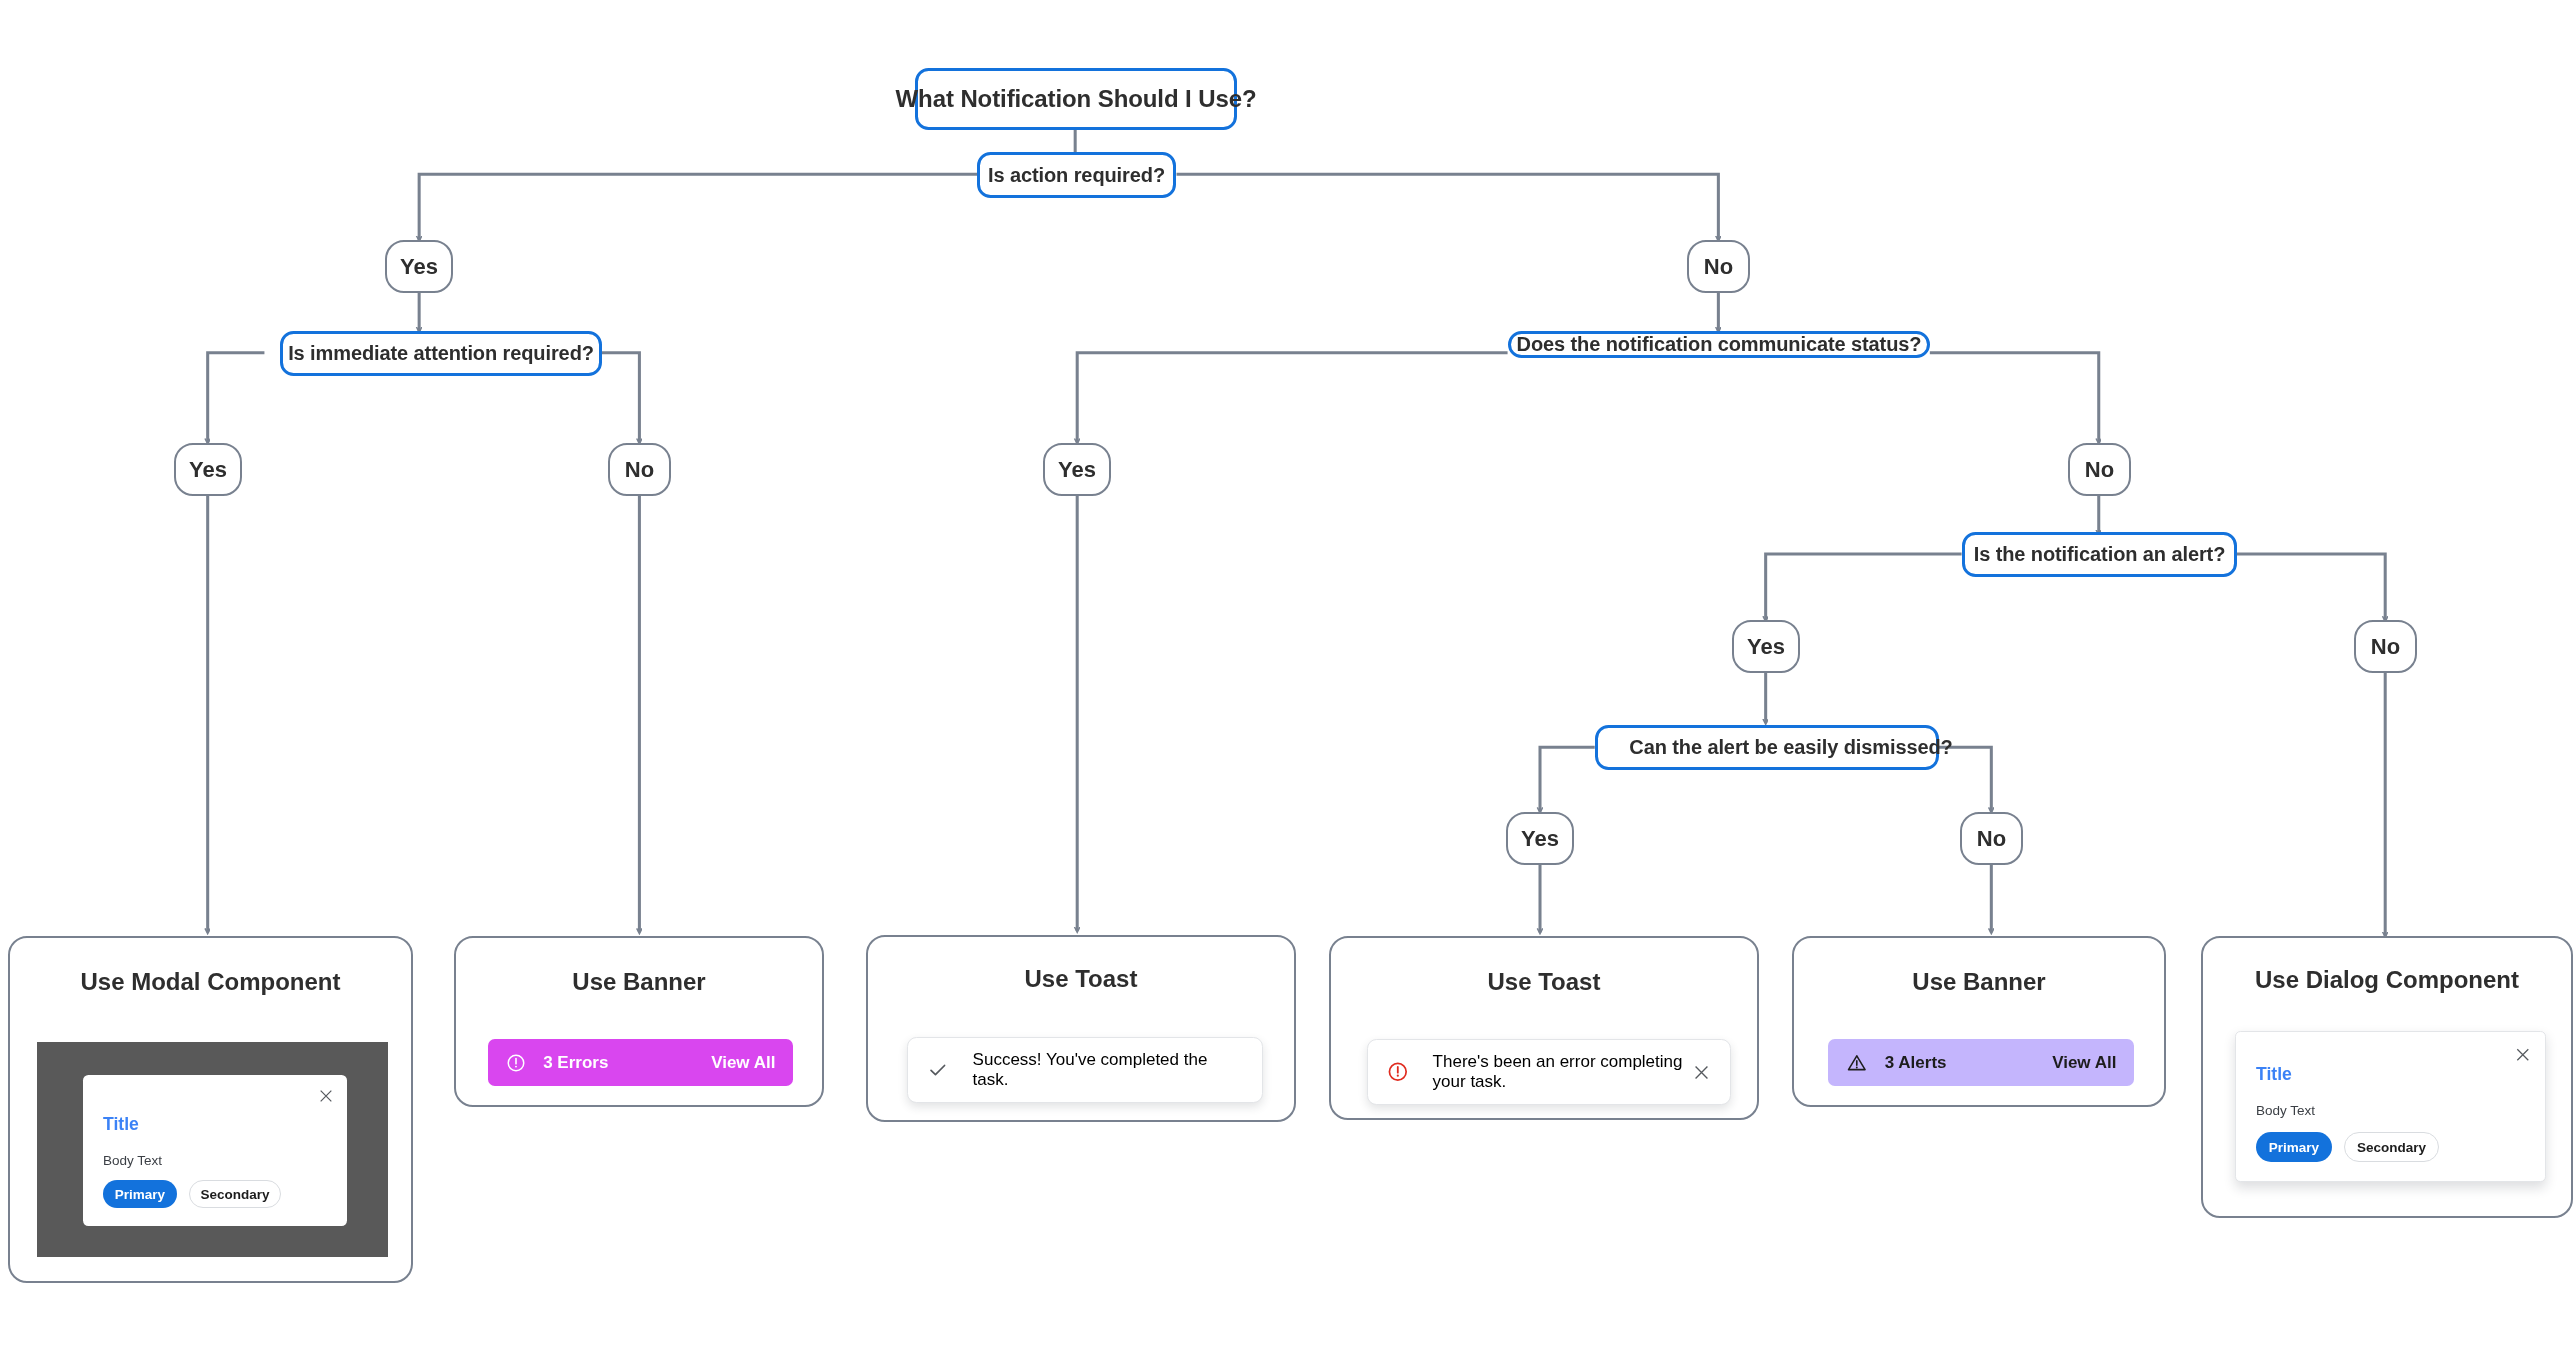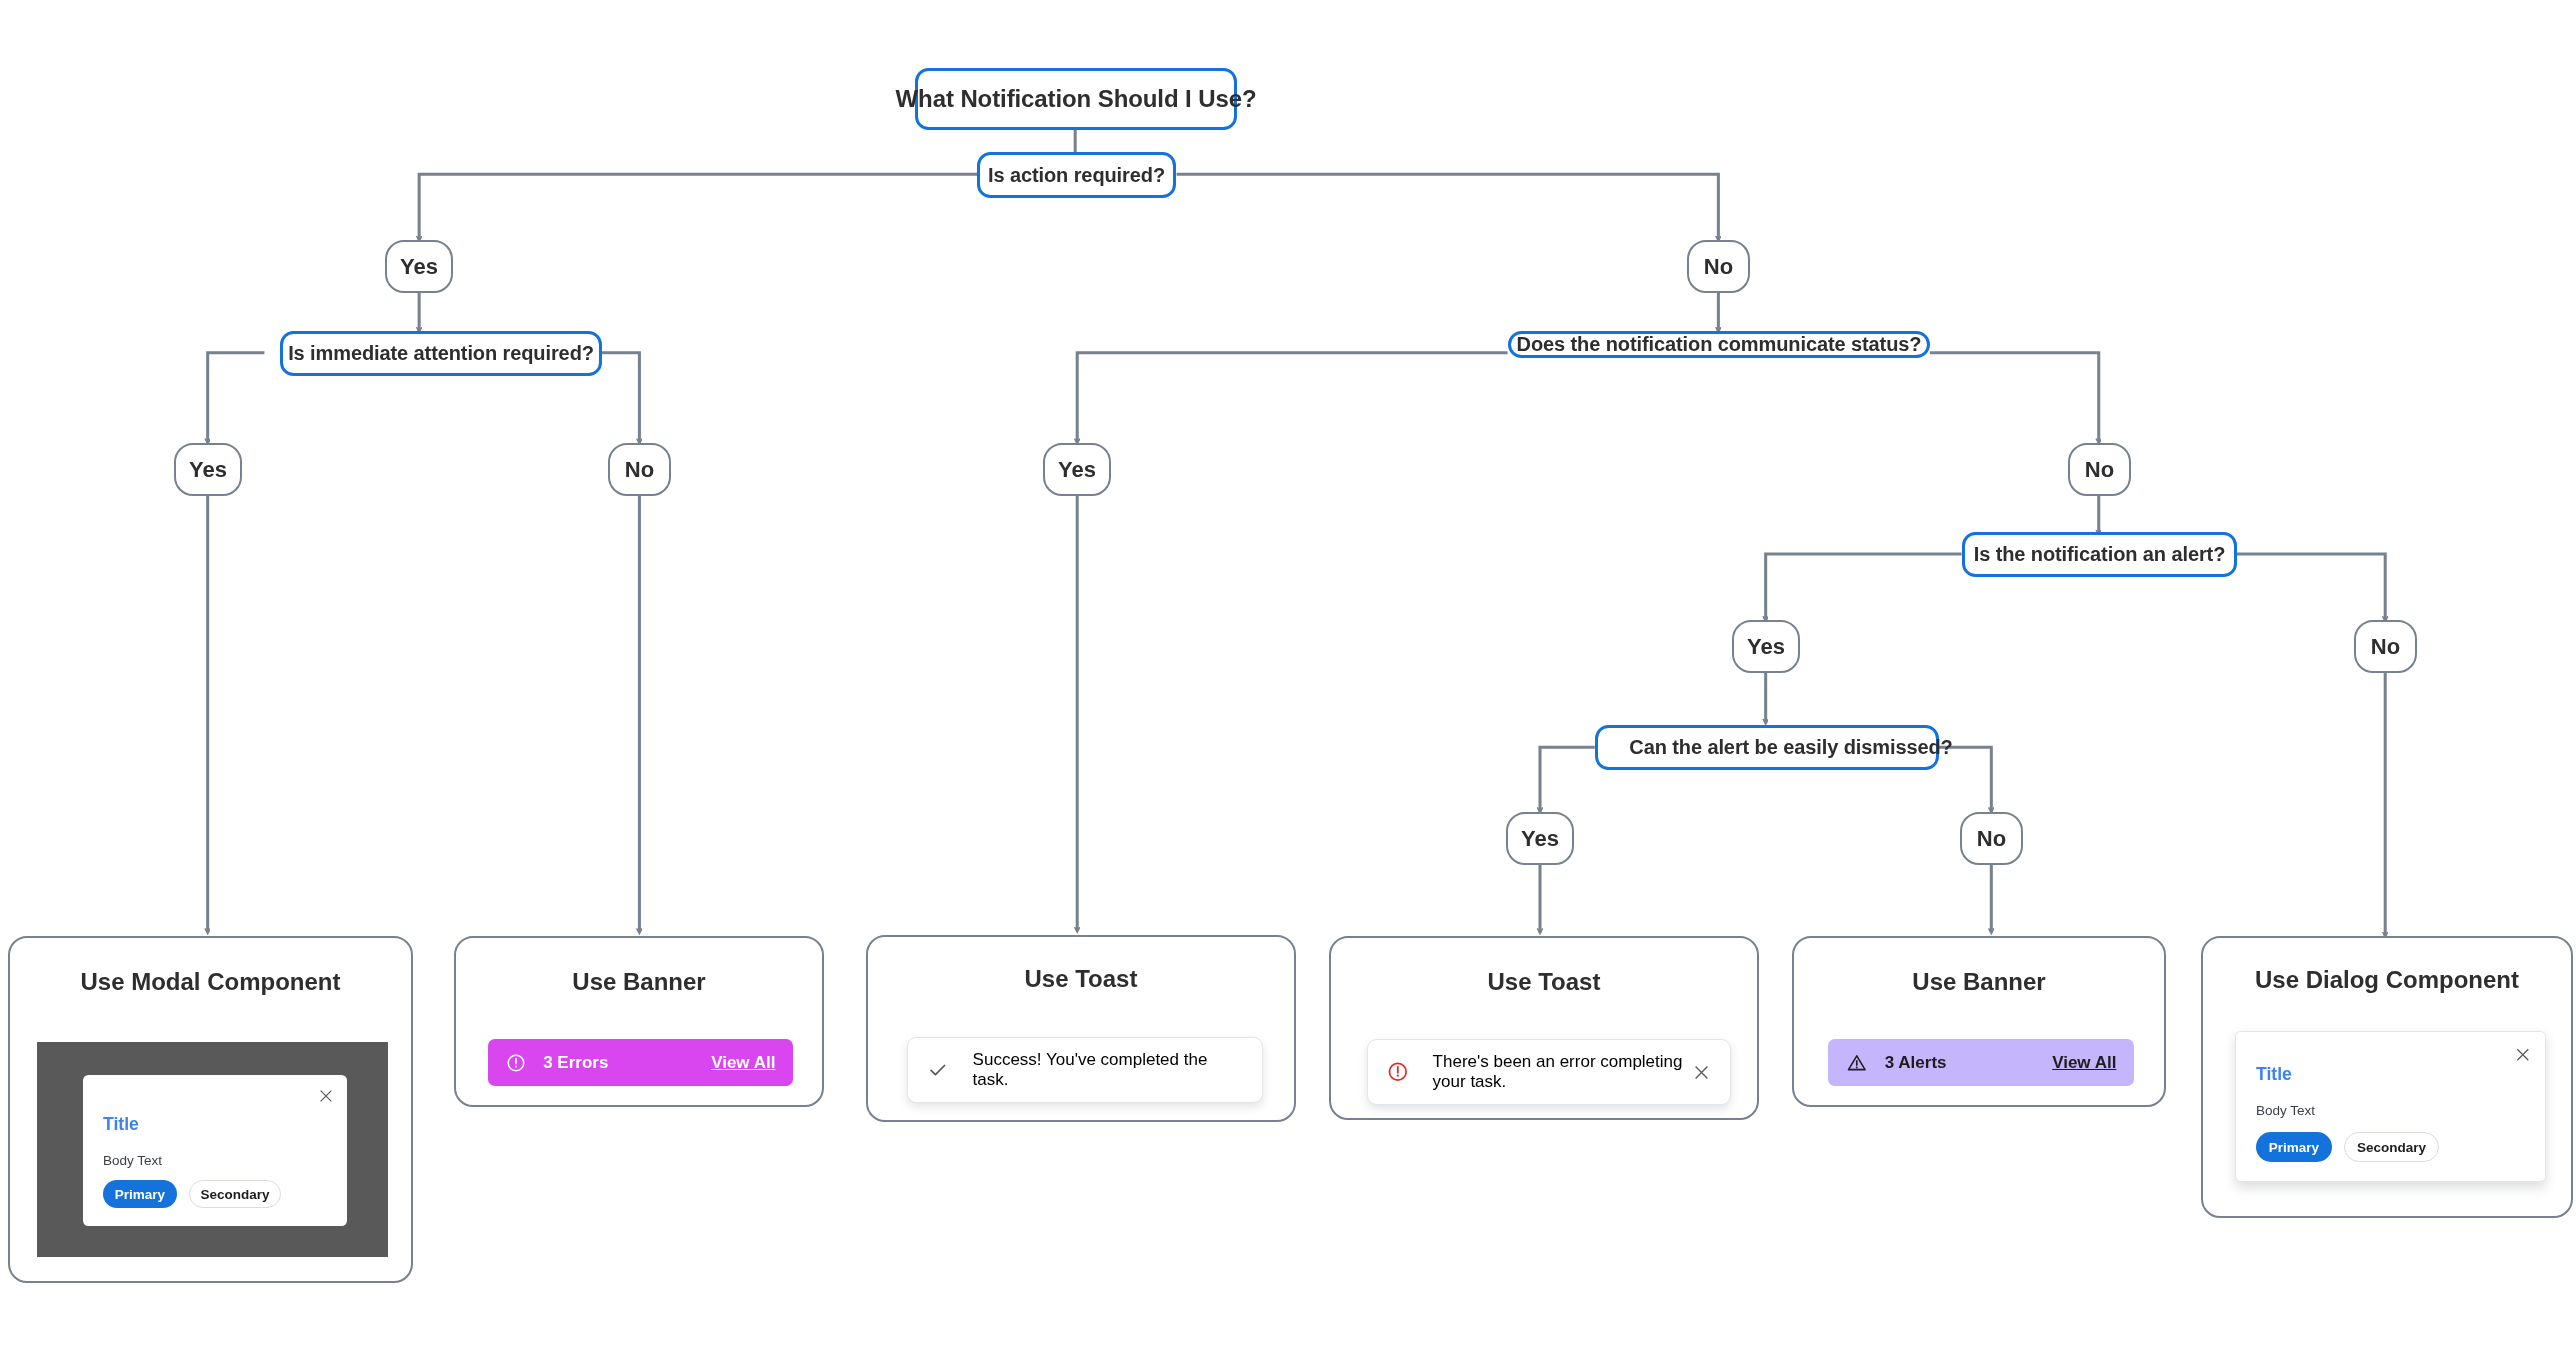--- a/index.html
+++ b/index.html
@@ -67,21 +67,20 @@
     padding: 0 17.6px;
   }
   .banner .b-icon { display: flex; align-items: center; flex: 0 0 auto; }
   .banner .b-label {
     font-size: 17px; font-weight: bold;
     margin-left: 17.6px;
   }
   .banner .b-link {
     margin-left: auto;
     font-size: 17px; font-weight: bold;
-    text-decoration: underline;
   }
   .banner.err { background: #d946ef; }
   .banner.err .b-label, .banner.err .b-link { color: #ffffff; }
   .banner.warn { background: #c4b5fd; }
   .banner.warn .b-label, .banner.warn .b-link { color: #1d1d1d; }
 
   
   .toast {
     position: absolute;
     background: #ffffff;

